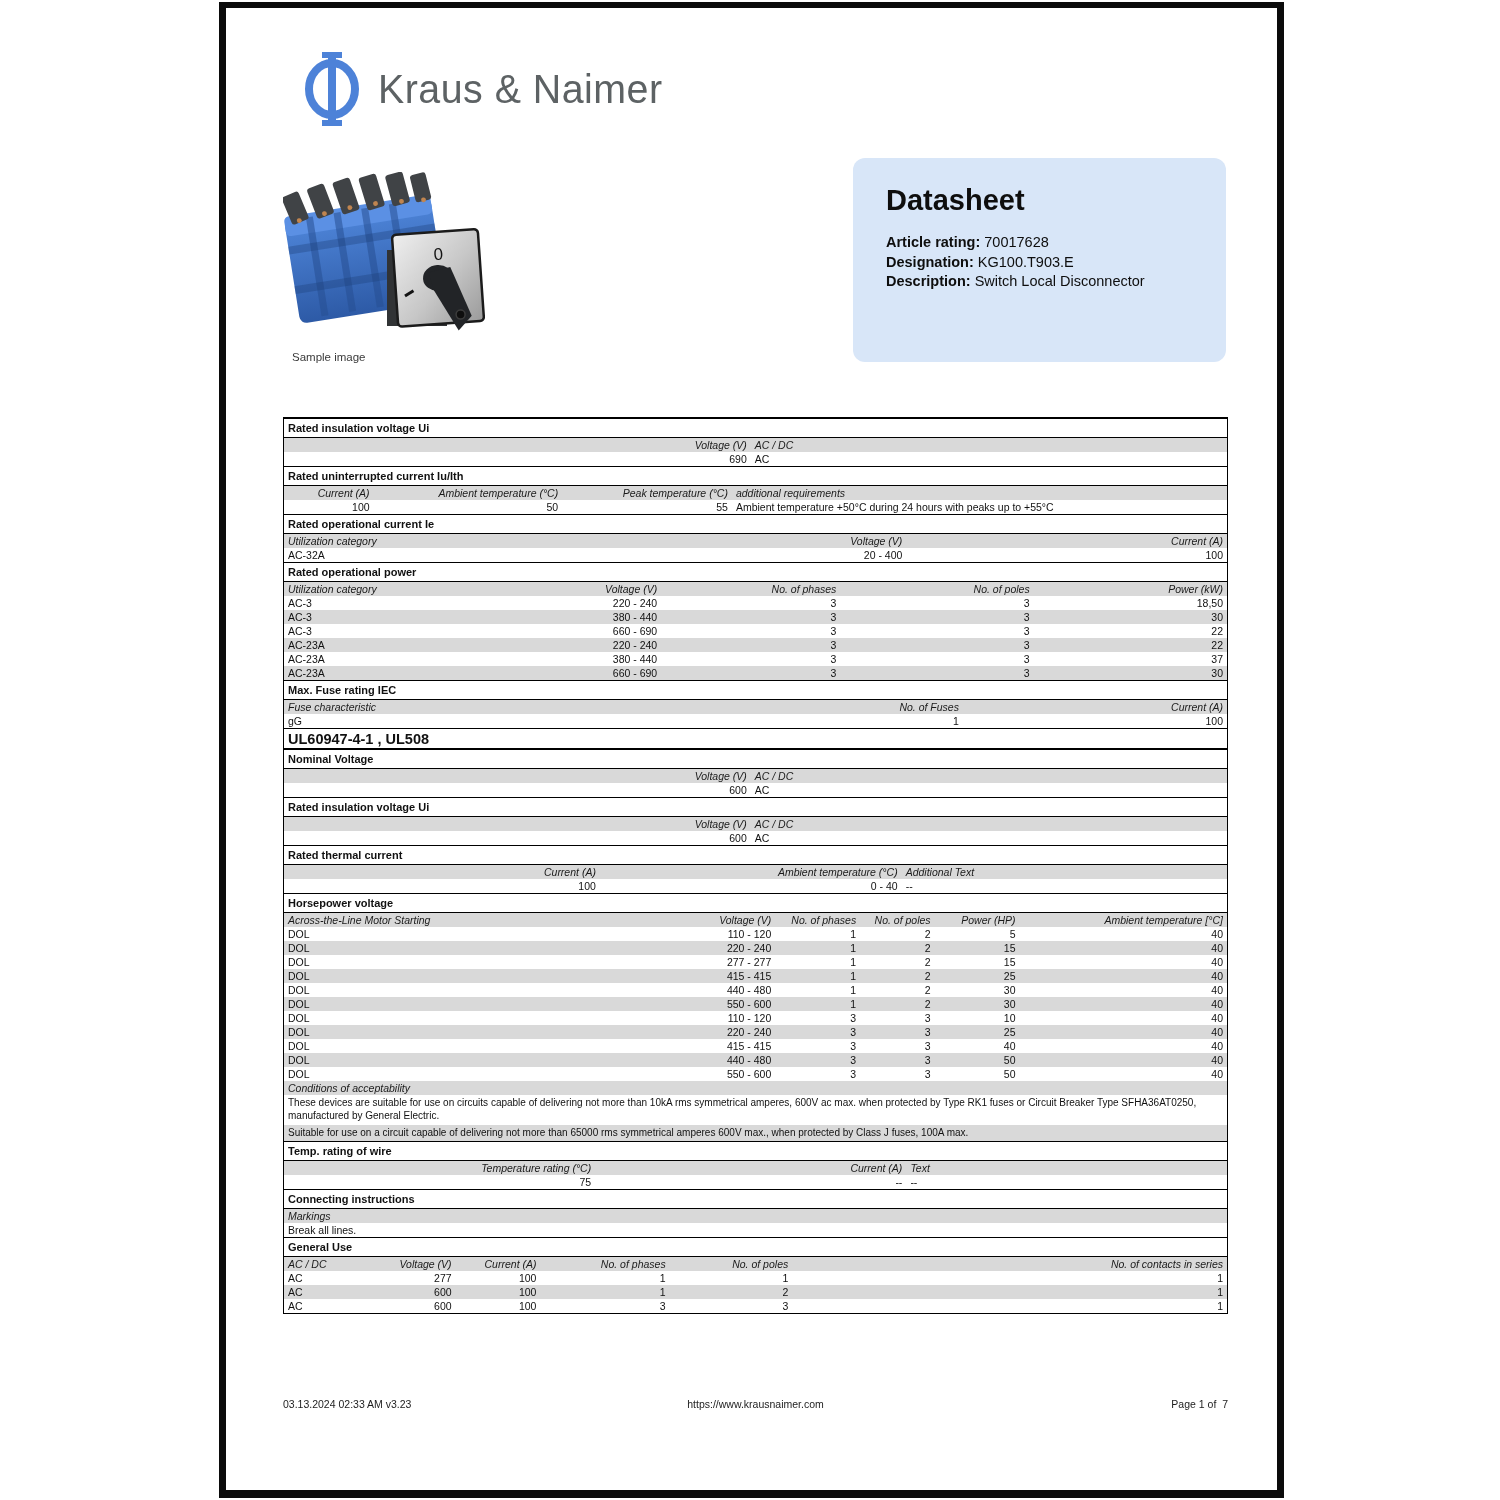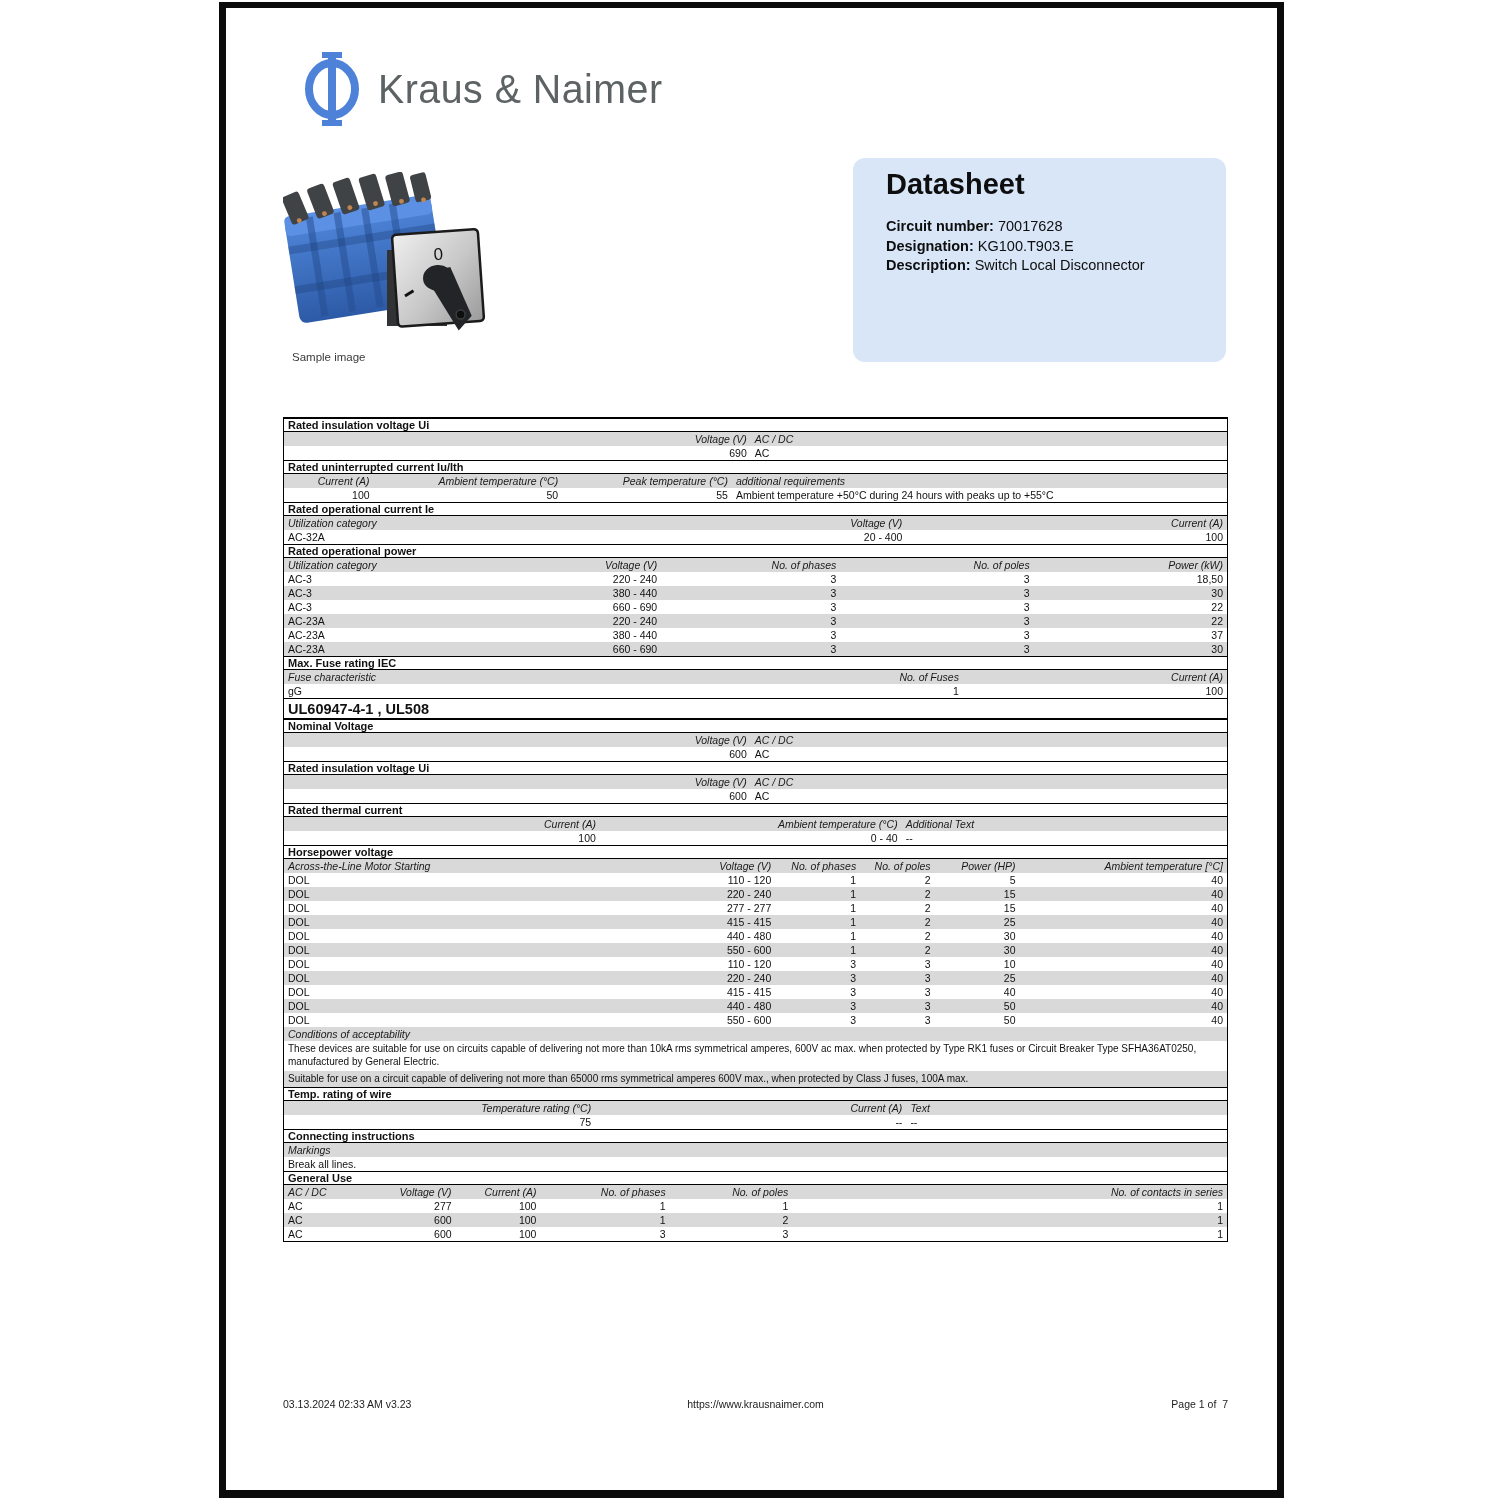--- a/index.html
+++ b/index.html
@@ -15,34 +15,34 @@
 
   
   .logo{position:absolute;left:299px;top:52px;display:flex;align-items:center;gap:13px;}
   .brand{font-size:41px;font-weight:400;color:#5d6264;letter-spacing:0.5px;transform:scaleX(.96);transform-origin:left center;white-space:pre;}
 
   
   .product{position:absolute;left:283px;top:172px;width:202px;height:172px;}
   .caption{position:absolute;left:292px;top:351px;font-size:11.5px;color:#3a3a3a;}
 
   
-  .ds-box{position:absolute;left:853px;top:158px;width:373px;height:204px;background:#d8e6f8;border-radius:12px;box-sizing:border-box;padding:10px 20px 0 33px;}
+  .ds-box{position:absolute;left:853px;top:158px;width:373px;height:204px;background:#d8e6f8;border-radius:12px;box-sizing:border-box;padding:26px 20px 0 33px;}
   .ds-title{font-size:29px;font-weight:bold;color:#0e0e0e;margin:0 0 16px 0;}
   .ds-field{font-size:14.5px;line-height:19.5px;color:#0e0e0e;}
   .ds-field b{font-weight:bold;}
 
   
   .spec-table{position:absolute;left:283px;top:417px;width:945px;border:1.5px solid #000;box-sizing:border-box;background:#fff;}
   .trow{display:flex;align-items:center;box-sizing:border-box;width:100%;}
   .tcell{box-sizing:border-box;white-space:nowrap;}
   .tcell.fx{flex:1;}
   .a-r{text-align:right;padding-right:4px;}
   .a-l{text-align:left;padding-left:4px;}
   .section{height:21px;font-size:14.5px;font-weight:bold;border-top:1.2px solid #000;border-bottom:1.2px solid #000;background:#fff;}
-  .sub{height:14px;font-size:11px;font-weight:bold;border-top:1px solid #000;border-bottom:1px solid #000;background:#fff;}
+  .sub{height:20px;font-size:11px;font-weight:bold;border-top:1px solid #000;border-bottom:1px solid #000;background:#fff;}
   .head{height:14px;background:#d9d9d9;font-style:italic;font-size:10.5px;color:#1a1a1a;}
   .data{height:14px;font-size:10.5px;}
   .text-row{font-size:10px;justify-content:flex-end;}
   .text-row .tcell{white-space:normal;line-height:12.8px;padding-top:2px;padding-bottom:2px;}
   .bg-w{background:#ffffff;}
   .bg-g{background:#d9d9d9;}
   .data .tcell, .head .tcell{line-height:14px;}
 
   
   .footer{position:absolute;left:283px;top:1398px;width:945px;display:flex;font-size:10.5px;color:#1c1c1c;}
@@ -121,21 +121,21 @@
         </g>
         <circle cx="175" cy="144" r="4.5" fill="#0e0e0e" stroke="#3c3c3c" stroke-width="1.5"></circle>
       </g>
     </svg>
   </div>
   <div class="caption">Sample image</div>
 
   <div class="ds-box">
     <h1 class="ds-title">Datasheet</h1>
     <div class="ds-field">
-      <b>Circuit number:</b>
+      <b>Article rating:</b>
       <span>70017628</span>
     </div>
     <div class="ds-field">
       <b>Designation:</b>
       <span>KG100.T903.E</span>
     </div>
     <div class="ds-field">
       <b>Description:</b>
       <span>Switch Local Disconnector</span>
     </div>

